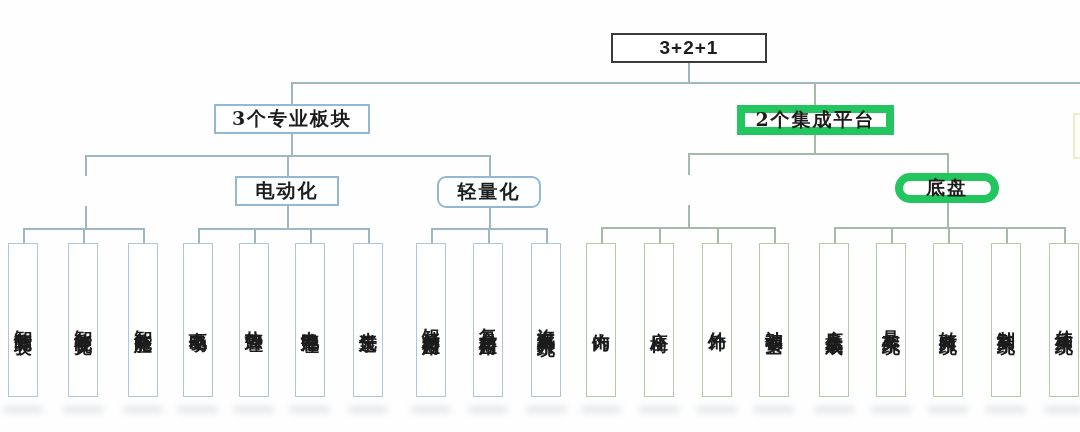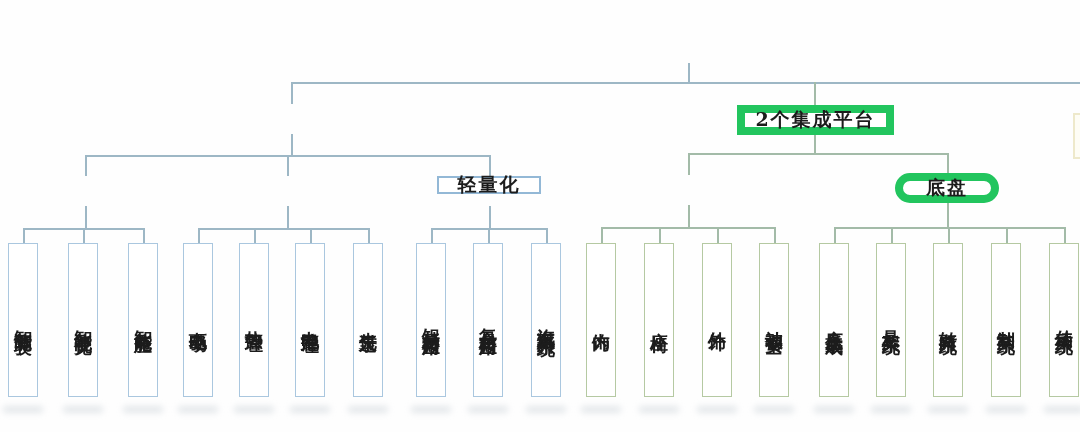--- a/index.html
+++ b/index.html
@@ -86,24 +86,27 @@
   <div class="ln lnR v" style="left:774px;top:227px;height:16px;"></div>
 
   <div class="ln lnR v" style="left:947px;top:203px;height:24px;"></div>
   <div class="ln lnR h" style="left:834px;top:227px;width:230px;"></div>
   <div class="ln lnR v" style="left:834px;top:227px;height:16px;"></div>
   <div class="ln lnR v" style="left:891px;top:227px;height:16px;"></div>
   <div class="ln lnR v" style="left:948px;top:227px;height:16px;"></div>
   <div class="ln lnR v" style="left:1006px;top:227px;height:16px;"></div>
   <div class="ln lnR v" style="left:1064px;top:227px;height:16px;"></div>
 
+  <div class="hbox dark" style="left:611px;top:33px;width:156px;height:30px;">3+2+1</div>
 
+  <div class="hbox blue2" style="left:214px;top:104px;width:156px;height:30px;">3个专业板块</div>
   <div class="hbox green2" style="left:737px;top:105px;width:157px;height:30px;">2个集成平台</div>
 
-  <div class="hbox blue2" style="left:437px;top:176px;width:104px;height:18px;">轻量化</div>
+  <div class="hbox blue2" style="left:235px;top:176px;width:104px;height:30px;">电动化</div>
+  <div class="hbox blue2" style="left:437px;top:176px;width:104px;height:32px;border-radius:9px;">轻量化</div>
   <div class="hbox green2" style="left:895px;top:173px;width:104px;height:30px;border-radius:15px;">底盘</div>
 
   <div class="vbox blue1" style="left:8px;top:243px;">智能驾驶</div>
   <div class="vbox blue1" style="left:68px;top:243px;">智能视觉</div>
   <div class="vbox blue1" style="left:128px;top:243px;">智能座舱</div>
 
   <div class="vbox blue1" style="left:183px;top:243px;">电驱动</div>
   <div class="vbox blue1" style="left:239px;top:243px;">热管理</div>
   <div class="vbox blue1" style="left:295px;top:243px;">电池管理</div>
   <div class="vbox blue1" style="left:353px;top:243px;">先进泵</div>

